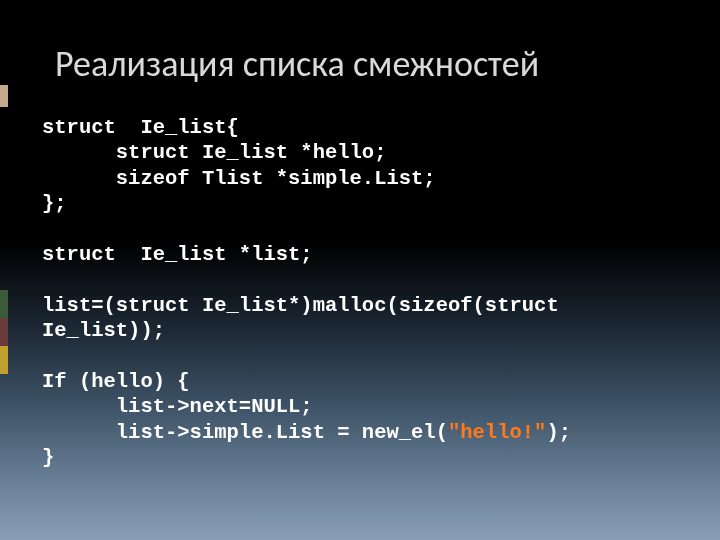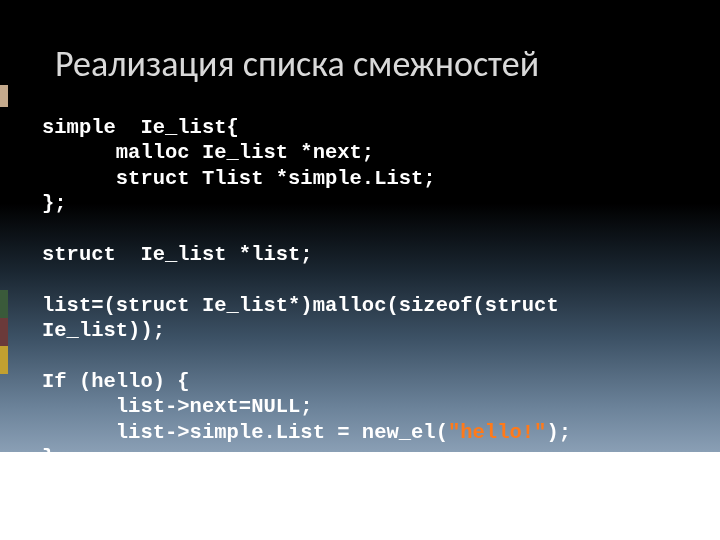--- a/index.html
+++ b/index.html
@@ -4,21 +4,21 @@
 <style>
   html, body {
     margin: 0;
     padding: 0;
     width: 720px;
     height: 540px;
     overflow: hidden;
   }
   .slide {
     width: 720px;
-    height: 452px;
+    height: 540px;
     background: linear-gradient(to bottom, #000000 0%, #000000 45%, #1a2631 60%, #3d5266 75%, #6b8299 90%, #8a9fb5 100%);
     position: relative;
     box-sizing: border-box;
   }
   .left-accent {
     position: absolute;
     left: 0;
     top: 0;
     bottom: 0;
     width: 20px;
@@ -62,23 +62,23 @@
 <div class="slide">
   <div class="left-accent">
     <div class="seg seg1"></div>
     <div class="seg seg2"></div>
     <div class="seg seg3"></div>
     <div class="seg seg4"></div>
   </div>
 
   <div class="title">Реализация списка смежностей</div>
 
-  <div class="code"><span>simple  Ie_list{</span>
-<span>      malloc Ie_list *next;</span>
-<span>      struct Tlist *simple.List;</span>
+  <div class="code"><span>struct  Ie_list{</span>
+<span>      struct Ie_list *hello;</span>
+<span>      sizeof Tlist *simple.List;</span>
 <span>};</span>
 <span></span>
 <span>struct  Ie_list *list;</span>
 <span></span>
 <span>list=(struct Ie_list*)malloc(sizeof(struct</span>
 <span>Ie_list));</span>
 <span></span>
 <span>If (hello) {</span>
 <span>      list-&gt;next=NULL;</span>
 <span>      list-&gt;simple.List = new_el(</span><span class="orange">"hello!"</span><span>);</span>

